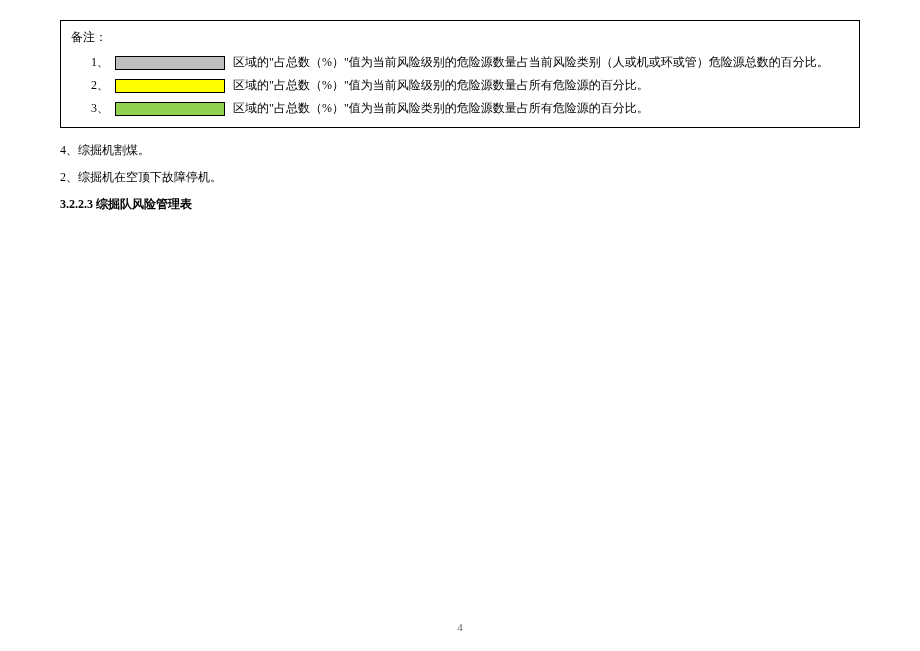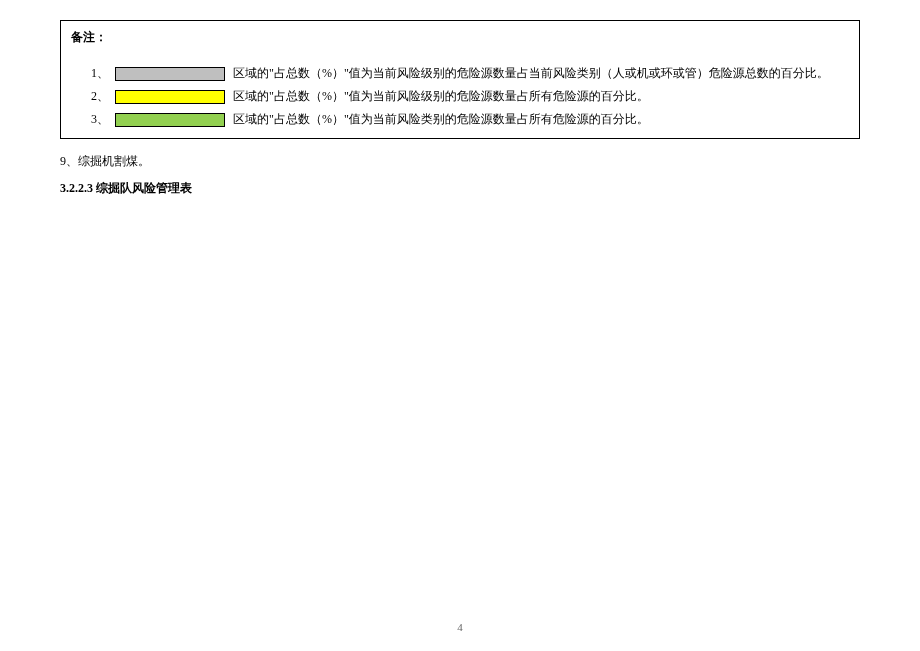--- a/index.html
+++ b/index.html
@@ -18,22 +18,22 @@
     }
     .page-container {
       padding: 20px 60px 0 60px;
     }
     .remarks-box {
       border: 1px solid #000;
       padding: 8px 10px 10px 10px;
       margin-bottom: 14px;
     }
     .remarks-title {
-      font-weight: bold;
-      margin-bottom: 19px;
+      font-weight: normal;
+      margin-bottom: 8px;
     }
     .remark-row {
       display: flex;
       align-items: center;
       margin-bottom: 6px;
       padding-left: 20px;
     }
     .remark-row:last-child {
       margin-bottom: 0;
     }
@@ -91,19 +91,20 @@
     </div>
 
     <div class="remark-row">
       <span class="remark-index">3、</span>
       <span class="color-box" style="background:#92d050"></span>
       <span class="remark-text">区域的"占总数（%）"值为当前风险类别的危险源数量占所有危险源的百分比。</span>
     </div>
   </div>
 
 
-  <div class="list-item">9、综掘机割煤。</div>
+  <div class="list-item">4、综掘机割煤。</div>
+  <div class="list-item">2、综掘机在空顶下故障停机。</div>
 
   <div class="subheading">3.2.2.3 综掘队风险管理表</div>
 
 </div>
 
 <div class="page-number">4</div>
 
 </body></html>

